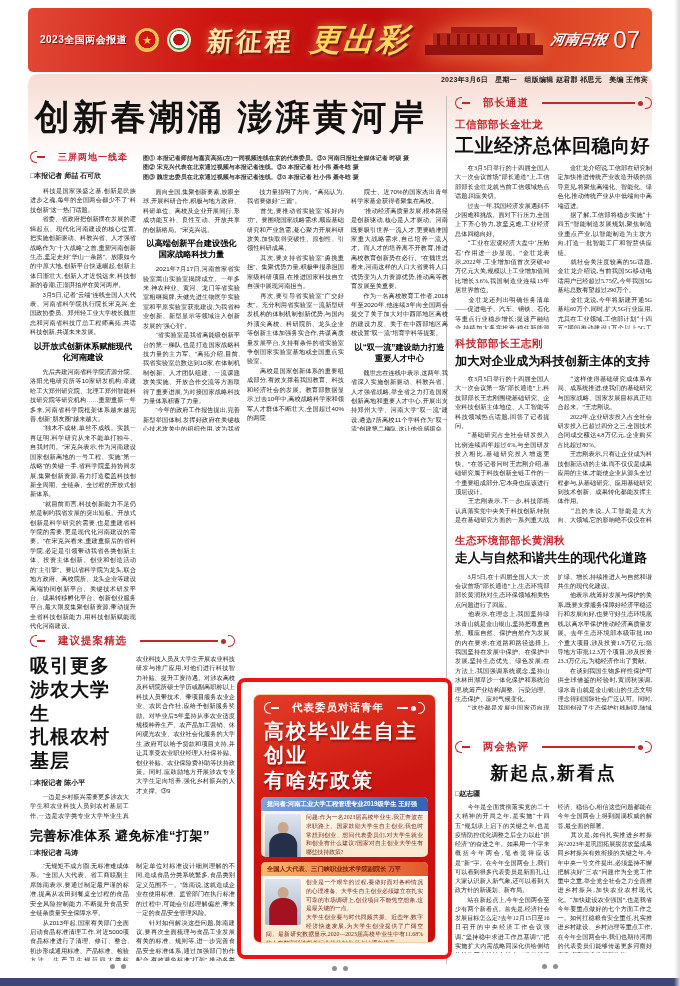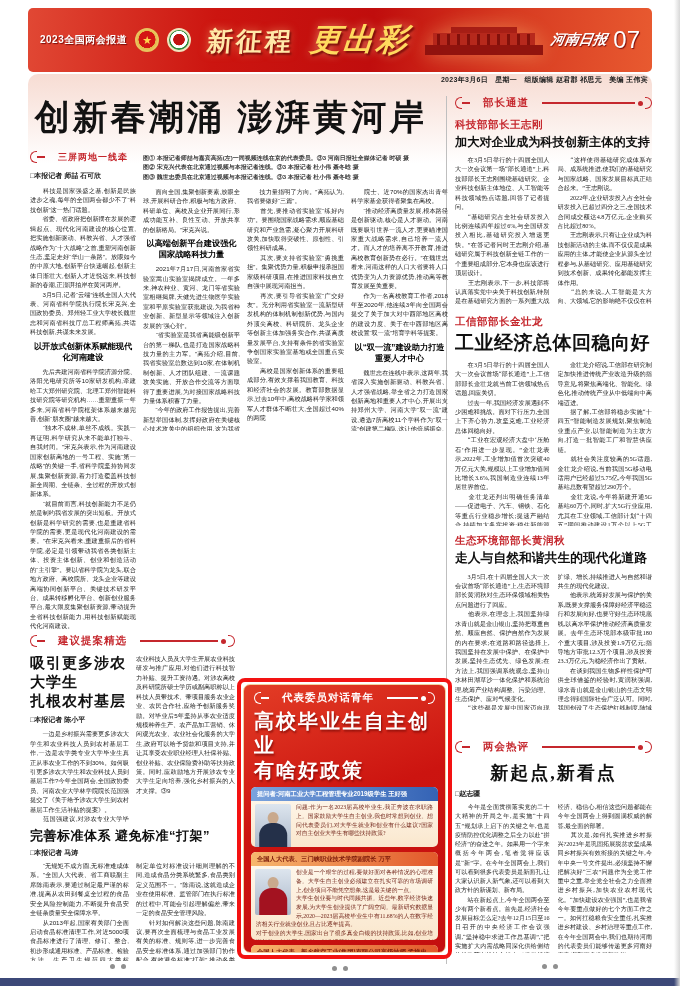--- a/index.html
+++ b/index.html
@@ -74,30 +74,30 @@
   .person::after { content:""; position:absolute; left:50%; transform:translateX(-50%); top:28%; width:92%; height:72%; border-radius:45% 45% 0 0; background:#243049; }
   .person.red::after { background:#a31220; }
   .scr { position:absolute; background:#3d5a8c; border:1px solid #eef; }
   .captions { margin-top:4px; }
   .caption { font-size:6px; line-height:1.55; color:#3a3a3a; font-weight:bold; }
   .f-lower { display:flex; gap:7px; margin-top:5px; height:244px; }
   .f-lower .col { flex:1 1 0; overflow:hidden; }
 
   
   .suggestions { position:absolute; left:30px; top:634px; width:205px; height:336px; overflow:hidden; }
-  .sg-title { font-size:15px; font-weight:900; color:#111; line-height:1.25; letter-spacing:1px; }
+  .sg-title { font-size:19px; font-weight:900; color:#111; line-height:1.25; letter-spacing:1px; }
   .sg-row1 { display:flex; gap:7px; height:168px; margin-top:6px; }
   .sg-row1 .col { flex:1 1 0; overflow:hidden; }
   .sg-title2 { font-size:13px; font-weight:900; color:#111; letter-spacing:.5px; margin-top:5px; white-space:nowrap; }
   .sg-row2 { display:flex; gap:7px; height:100px; margin-top:3px; }
   .sg-row2 .col { flex:1 1 0; overflow:hidden; }
 
   
   .dialog { position:absolute; left:237px; top:678px; width:215px; height:281px; z-index:5;
-    border:4px solid #f31212; border-radius:8px; background:#fff; padding:2px; }
+    border:4px solid #f31212; border-radius:8px; background:#fff; padding:12px; }
   .dlg-in { width:100%; height:100%; border-radius:7px; border:1.5px solid #f6cf9a;
     background:linear-gradient(160deg,#e33d26 0%,#cc1410 45%,#c40f0f 100%); padding:5px 6px; overflow:hidden; }
   .dlg-tag { margin:1px 4px 4px; }
   .dlg-t { color:#fff; font-weight:900; font-size:20px; letter-spacing:2px; line-height:1.22; margin-left:4px;
     text-shadow:1px 2px 2px rgba(110,8,4,.65); }
   .card { background:linear-gradient(#fff9f0,#fae7cd); border-radius:5px; margin:5px 1px 0; overflow:hidden; }
   .card-h { font-size:6.3px; font-weight:bold; padding:2.5px 6px; white-space:nowrap; overflow:hidden; }
   .card.c1 .card-h { background:linear-gradient(90deg,#7ba3dd,#3463b5); color:#fff; }
   .card.c2 .card-h, .card.c3 .card-h { background:linear-gradient(90deg,#f7b76e,#e2582b); color:#7c1a0a; }
   .card-ph { float:left; width:36px; height:46px; margin:3px 5px 2px 4px; border-radius:2px; position:relative; overflow:hidden;
@@ -302,53 +302,53 @@
     <div class="tag">
       <span class="arcL"></span>
         <span class="ln"></span>
       <span class="lab">部长通道</span>
       <span class="ln grow"></span>
         <span class="dot"></span>
         <span class="arcR"></span>
     </div>
 
     <div>
-      <div class="kicker">科技部部长王志刚</div>
-      <div class="m-title t2">加大对企业成为科技创新主体的支持</div>
-      <div class="m-body b2">
-        <div class="col">
-            <div class="bt serif">　　在3月5日举行的十四届全国人大一次会议第一场“部长通道”上,科技部部长王志刚围绕基础研究、企业科技创新主体地位、人工智能等科技领域热点话题,回答了记者提问。
-　　“基础研究占全社会研发投入比例连续四年超过6%,与全国研发投入相比,基础研究投入增速更快。”在答记者问时王志刚介绍,基础研究属于科技创新全链工作的一个重要组成部分,它本身也应该进行顶层设计。
-　　王志刚表示,下一步,科技部将认真落实党中央关于科技创新,特别是在基础研究方面的一系列重大战略部署。一是加强由好奇心驱动,进行前沿导向的探索性基础研究。二是加强由国家战略目标驱动,进行战略导向的体系化基础研究。三是加强市场驱动,进行应用型基础研究。</div>
-          </div>
-        <div class="col">
-            <div class="bt serif">　　“这样使得基础研究成体系布局、成系统推进,使我们的基础研究与国家战略、国家发展目标真正结合起来。”王志刚说。
-　　2022年,企业研发投入占全社会研发投入已超过四分之三,全国技术合同成交额达4.8万亿元,企业购买占比超过80%。
-　　王志刚表示,只有让企业成为科技创新活动的主体,而不仅仅是成果应用的主体,才能使企业从源头全过程参与,从基础研究、应用基础研究到技术创新、成果转化都能发挥主体作用。
-　　“总的来说,人工智能是大方向、大领域,它的影响绝不仅仅在科技领域本身。”王志刚表示,希望从事人工智能研究的大学、科研院所、企业能更好进步,为推动全球人工智能发展作出中国贡献。</div>
-          </div>
-      </div>
-    </div>
-
-    <div>
       <div class="kicker">工信部部长金壮龙</div>
       <div class="m-title t1">工业经济总体回稳向好</div>
       <div class="m-body b1">
         <div class="col">
             <div class="bt serif">　　在3月5日举行的十四届全国人大一次会议首场“部长通道”上,工信部部长金壮龙就当前工信领域热点话题,回应关切。
 　　过去一年,我国经济发展遇到不少困难和挑战。面对下行压力,全国上下齐心协力,攻坚克难,工业经济总体回稳向好。
 　　“工业在宏观经济大盘中‘压舱石’作用进一步显现。”金壮龙表示,2022年,工业增加值首次突破40万亿元大关,规模以上工业增加值同比增长3.6%,我国制造业连续13年居世界首位。
 　　金壮龙还列出明确任务清单——促进电子、汽车、钢铁、石化等重点行业稳步增长;提速产融结合,持续加大务实投资;稳住新能源汽车大宗消费,扩大多领域消费;发挥地方积极性,支持各地产业有序发展。</div>
           </div>
         <div class="col">
             <div class="bt serif">　　金壮龙介绍说,工信部在研究制定加快推进传统产业改造升级的指导意见,将聚焦高端化、智能化、绿色化,推动传统产业从中低端向中高端迈进。
 　　据了解,工信部将稳步实施“十四五”智能制造发展规划,聚焦制造业重点产业,以智能制造为主攻方向,打造一批智能工厂和智慧供应链。
 　　就社会关注度较高的5G话题,金壮龙介绍说,当前我国5G移动电话用户已经超过5.75亿,今年我国5G基站总数有望超过290万个。
 　　金壮龙说,今年将新建开通5G基站60万个,同时,扩大5G行业应用,尤其在工业领域,工信部计划“十四五”期间推动建设1万个以上5G工厂。
 　　他说,工信部正在总结推广5G经验,发挥超大规模市场优势和产业体系完备优势,产学研用集中发力,加强国际合作,加快6G研发。</div>
+          </div>
+      </div>
+    </div>
+
+    <div>
+      <div class="kicker">科技部部长王志刚</div>
+      <div class="m-title t2">加大对企业成为科技创新主体的支持</div>
+      <div class="m-body b2">
+        <div class="col">
+            <div class="bt serif">　　在3月5日举行的十四届全国人大一次会议第一场“部长通道”上,科技部部长王志刚围绕基础研究、企业科技创新主体地位、人工智能等科技领域热点话题,回答了记者提问。
+　　“基础研究占全社会研发投入比例连续四年超过6%,与全国研发投入相比,基础研究投入增速更快。”在答记者问时王志刚介绍,基础研究属于科技创新全链工作的一个重要组成部分,它本身也应该进行顶层设计。
+　　王志刚表示,下一步,科技部将认真落实党中央关于科技创新,特别是在基础研究方面的一系列重大战略部署。一是加强由好奇心驱动,进行前沿导向的探索性基础研究。二是加强由国家战略目标驱动,进行战略导向的体系化基础研究。三是加强市场驱动,进行应用型基础研究。</div>
+          </div>
+        <div class="col">
+            <div class="bt serif">　　“这样使得基础研究成体系布局、成系统推进,使我们的基础研究与国家战略、国家发展目标真正结合起来。”王志刚说。
+　　2022年,企业研发投入占全社会研发投入已超过四分之三,全国技术合同成交额达4.8万亿元,企业购买占比超过80%。
+　　王志刚表示,只有让企业成为科技创新活动的主体,而不仅仅是成果应用的主体,才能使企业从源头全过程参与,从基础研究、应用基础研究到技术创新、成果转化都能发挥主体作用。
+　　“总的来说,人工智能是大方向、大领域,它的影响绝不仅仅在科技领域本身。”王志刚表示,希望从事人工智能研究的大学、科研院所、企业能更好进步,为推动全球人工智能发展作出中国贡献。</div>
           </div>
       </div>
     </div>
 
     <div>
       <div class="kicker">生态环境部部长黄润秋</div>
       <div class="m-title t3">走人与自然和谐共生的现代化道路</div>
       <div class="m-body b3">
         <div class="col">
             <div class="bt serif">　　3月5日,在十四届全国人大一次会议首场“部长通道”上,生态环境部部长黄润秋对生态环保领域相关热点问题进行了回应。

